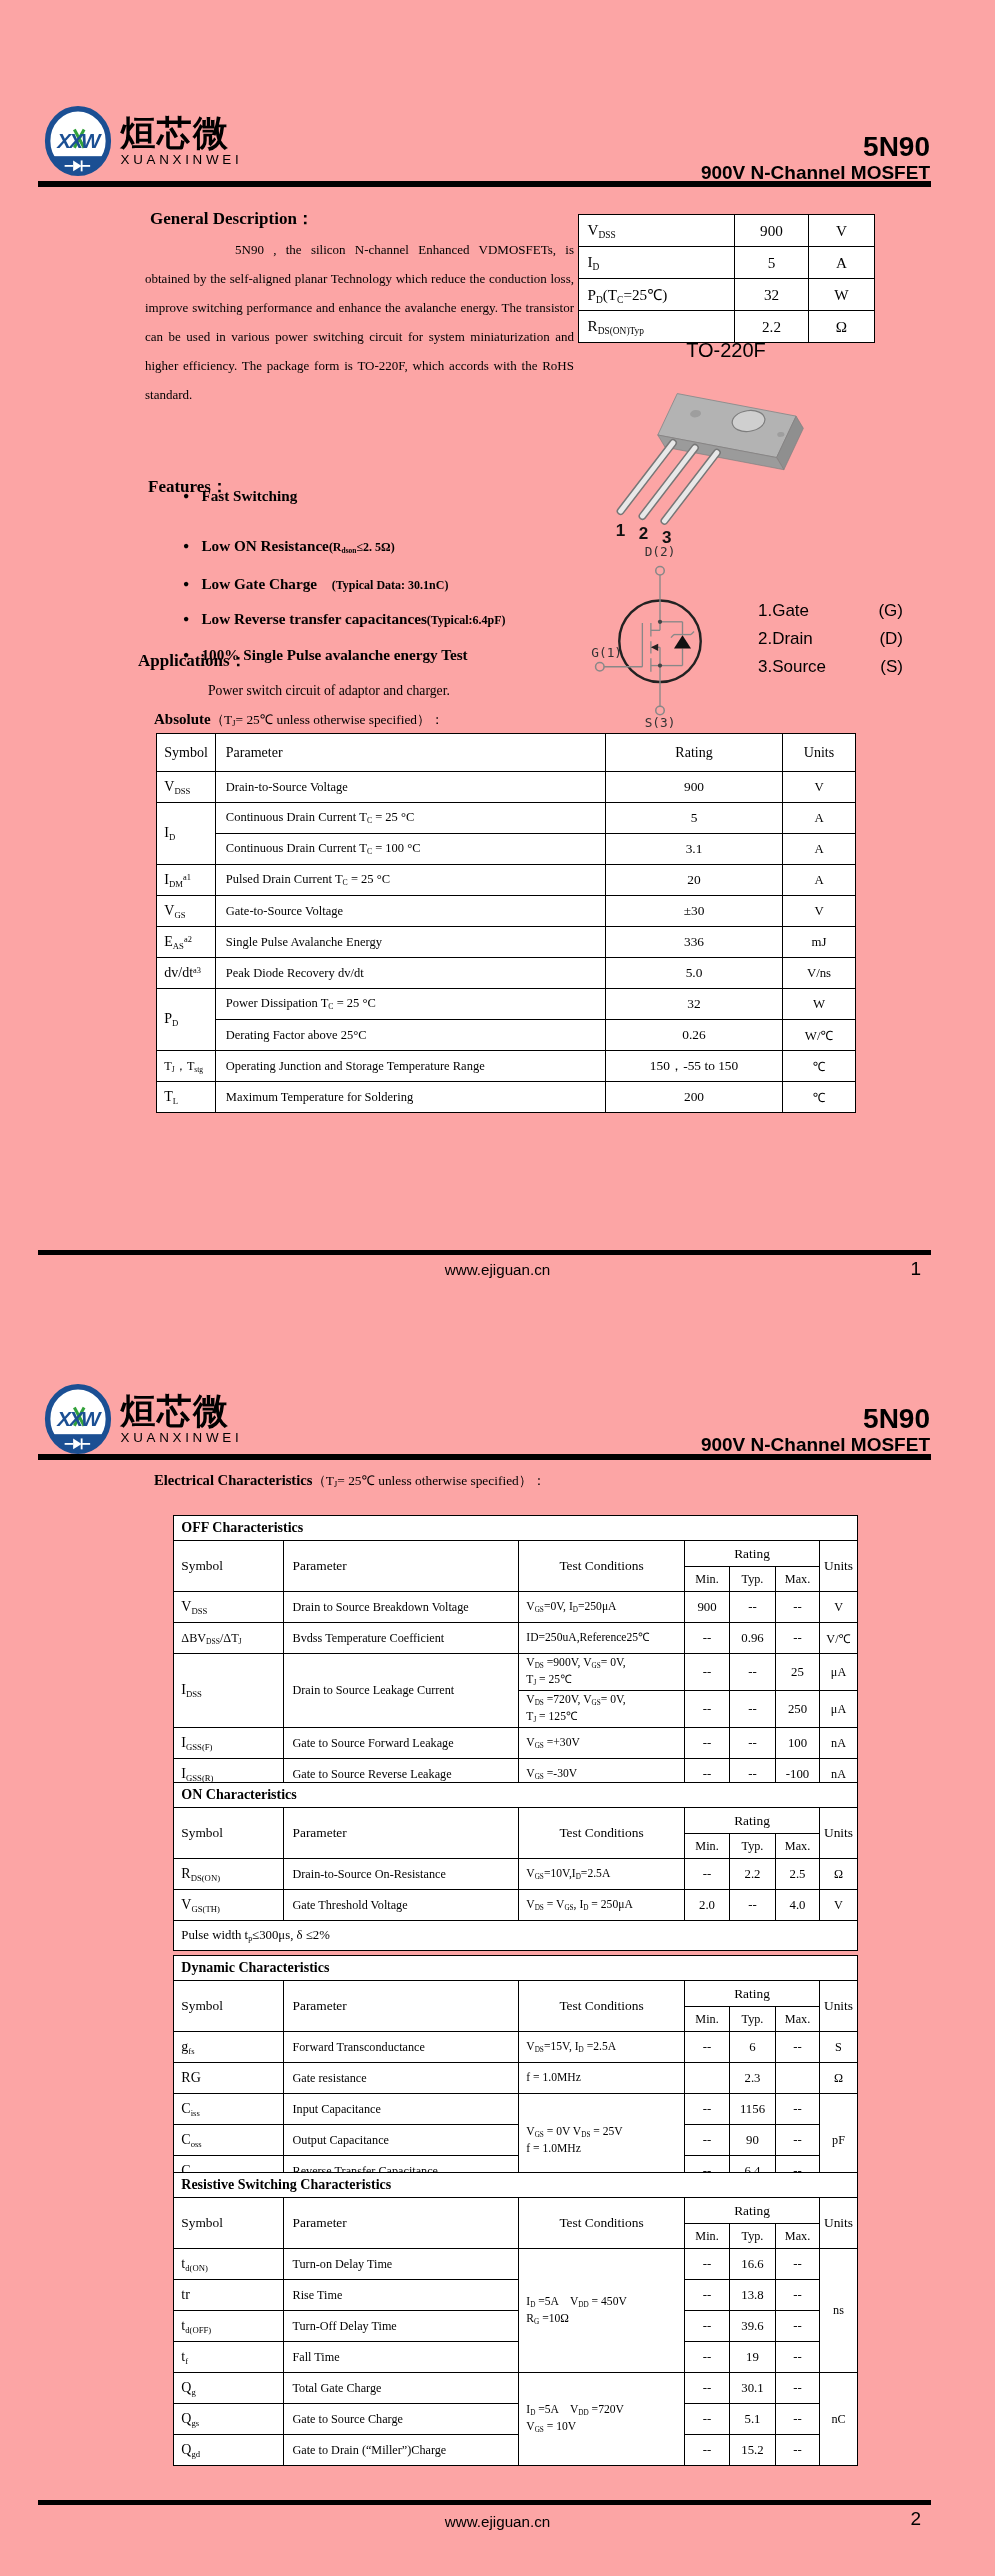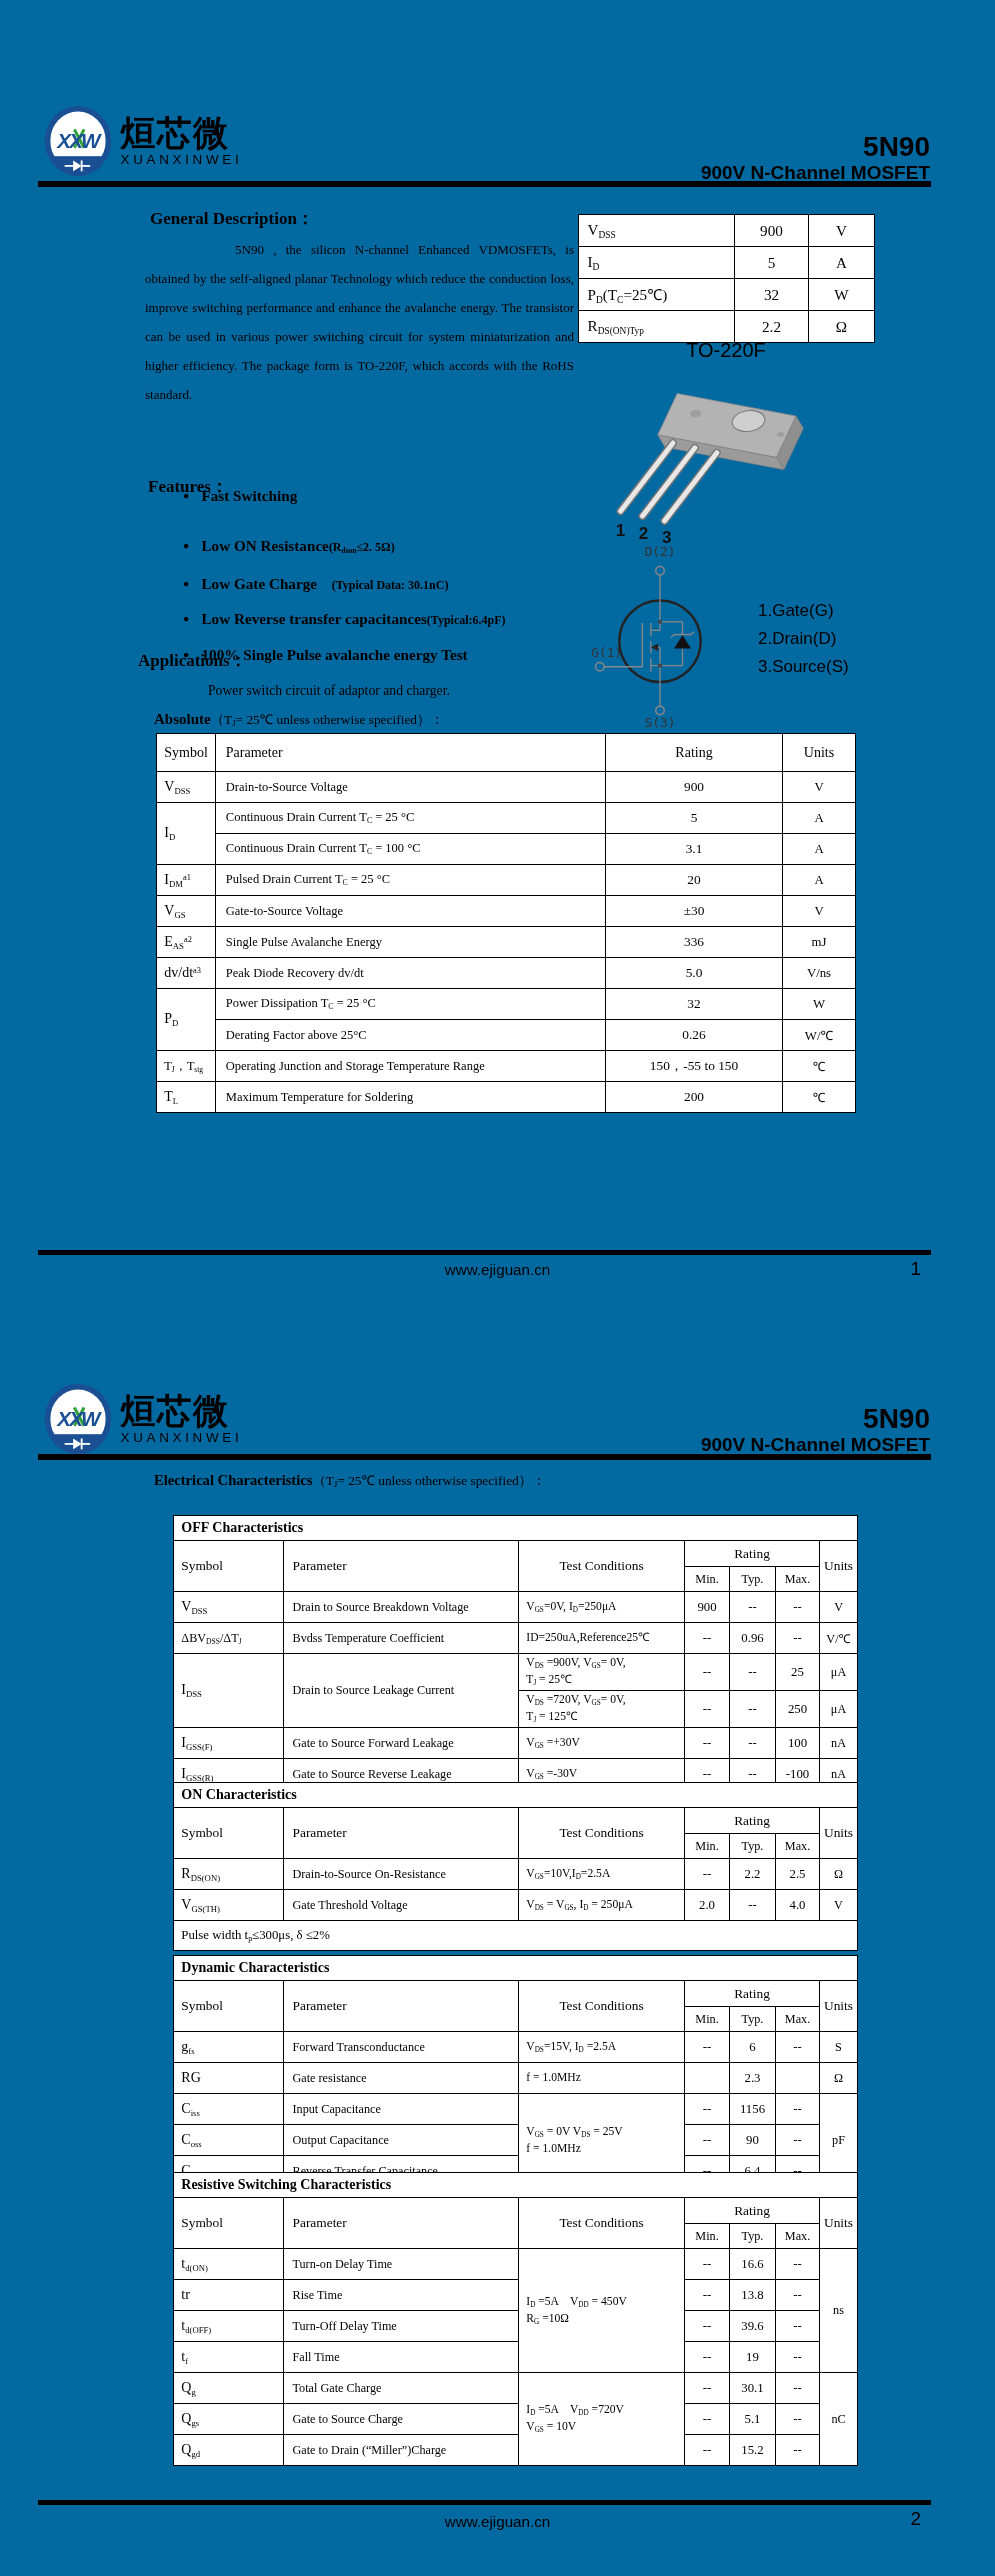--- a/index.html
+++ b/index.html
@@ -1,17 +1,17 @@
 <!DOCTYPE html>
 <html style="font-size:9.8px"><head>
 <meta charset="utf-8">
 <style>
   html,body{margin:0;padding:0;background:#fff;}
   body{width:995px;font-family:"Liberation Serif",serif;color:#000;}
-  .page{position:relative;width:995px;height:1288px;background:#0369a1;overflow:hidden;}
+  .page{position:relative;width:995px;height:1288px;background:#fca5a5;overflow:hidden;}
   .abs{position:absolute;}
   .sans{font-family:"Liberation Sans",sans-serif;}
   .rule{position:absolute;background:#000;}
   sub{font-size:0.62em;vertical-align:-0.3em;}
   sup{font-size:0.6em;vertical-align:0.5em;}
   
   .logo{display:flex;align-items:center;gap:8.5px;}
   .logo-cn{font-family:"Liberation Sans",sans-serif;font-size:35px;font-weight:700;letter-spacing:1.2px;line-height:1.05;}
   .logo-en{font-family:"Liberation Sans",sans-serif;font-size:13.4px;font-weight:500;letter-spacing:3.7px;margin-top:1.2px;}
   .title-block{text-align:right;font-family:"Liberation Sans",sans-serif;line-height:1.12;font-weight:bold;}
@@ -51,21 +51,21 @@
   .spec .un{font-size:12.2px;text-align:center;}
   .spec .note{font-size:12.8px;text-align:left;padding:3.7px 7.3px;height:21px;}
   
   .feat{display:flex;align-items:baseline;margin-bottom:6.1px;line-height:27px;}
   .feat .dot{font-size:10.4px;margin-right:12.2px;transform:translateY(-1.8px);}
   .feat .lab{font-weight:bold;font-size:15.2px;}
   .feat .note{font-weight:bold;font-size:12px;}
   .feat.gap1{margin-bottom:21px;}
   .feat.g3 .note{margin-left:14.6px;}
   
-  .legend-row{display:flex;justify-content:flex-start;width:145px;font-family:"Liberation Sans",sans-serif;font-size:17px;margin-bottom:8px;}
+  .legend-row{display:flex;justify-content:space-between;width:145px;font-family:"Liberation Sans",sans-serif;font-size:17px;margin-bottom:8px;}
   
   .furl{width:995px;text-align:center;font-family:"Liberation Sans",sans-serif;font-size:15.2px;letter-spacing:0px;}
   .fpn{font-family:"Liberation Sans",sans-serif;font-size:19px;}
 </style>
 </head>
 <body>
 
 <div class="page">
 
   <div class="abs logo" style="left:44px;top:105px;">

